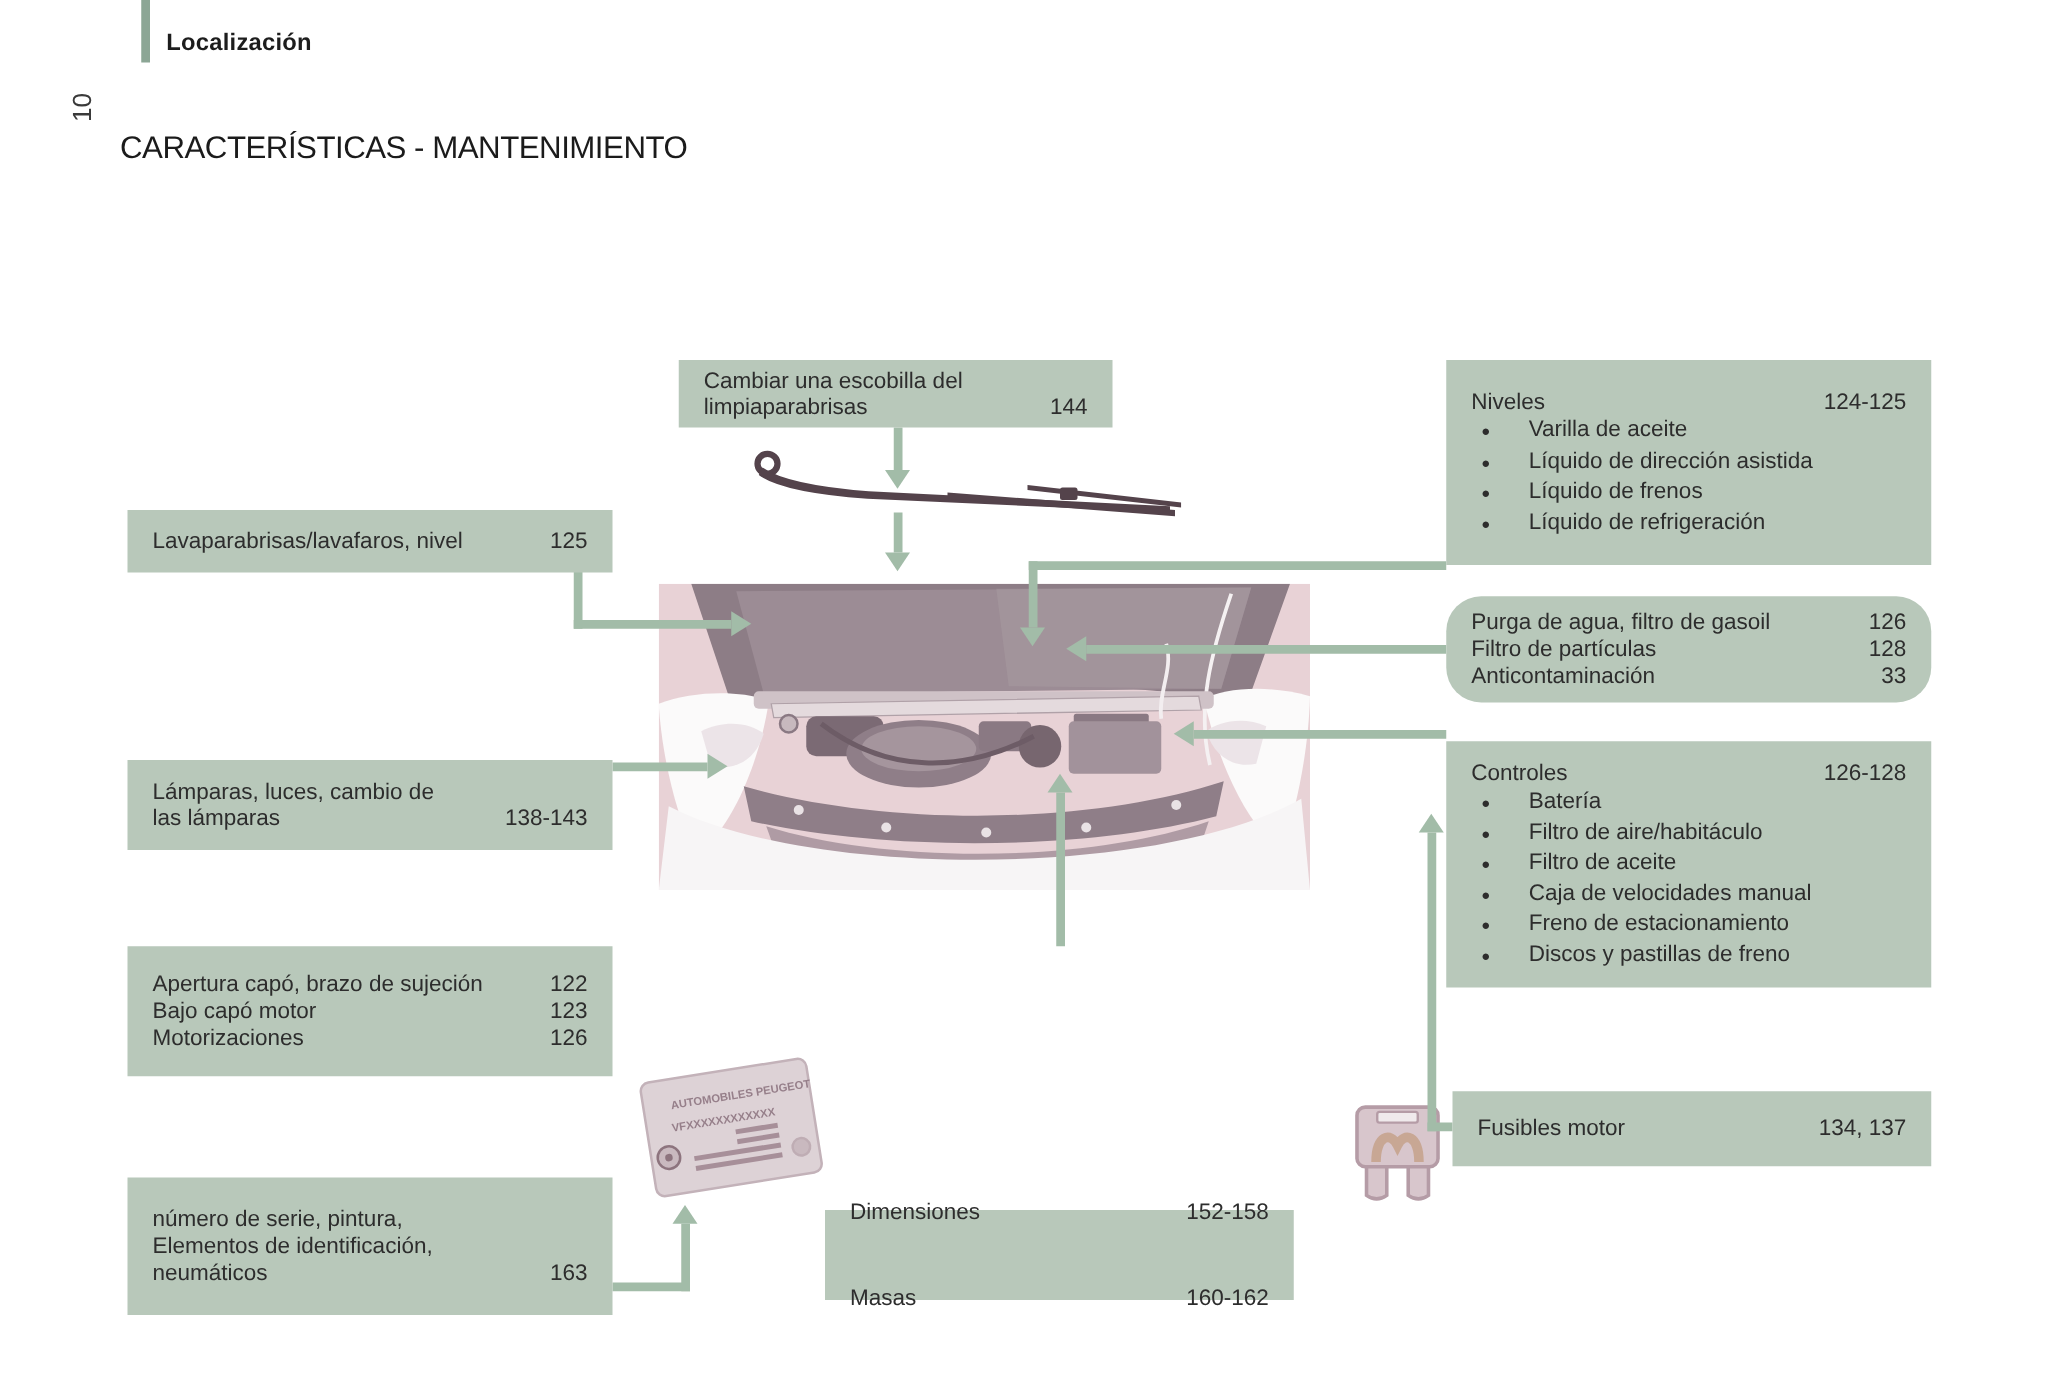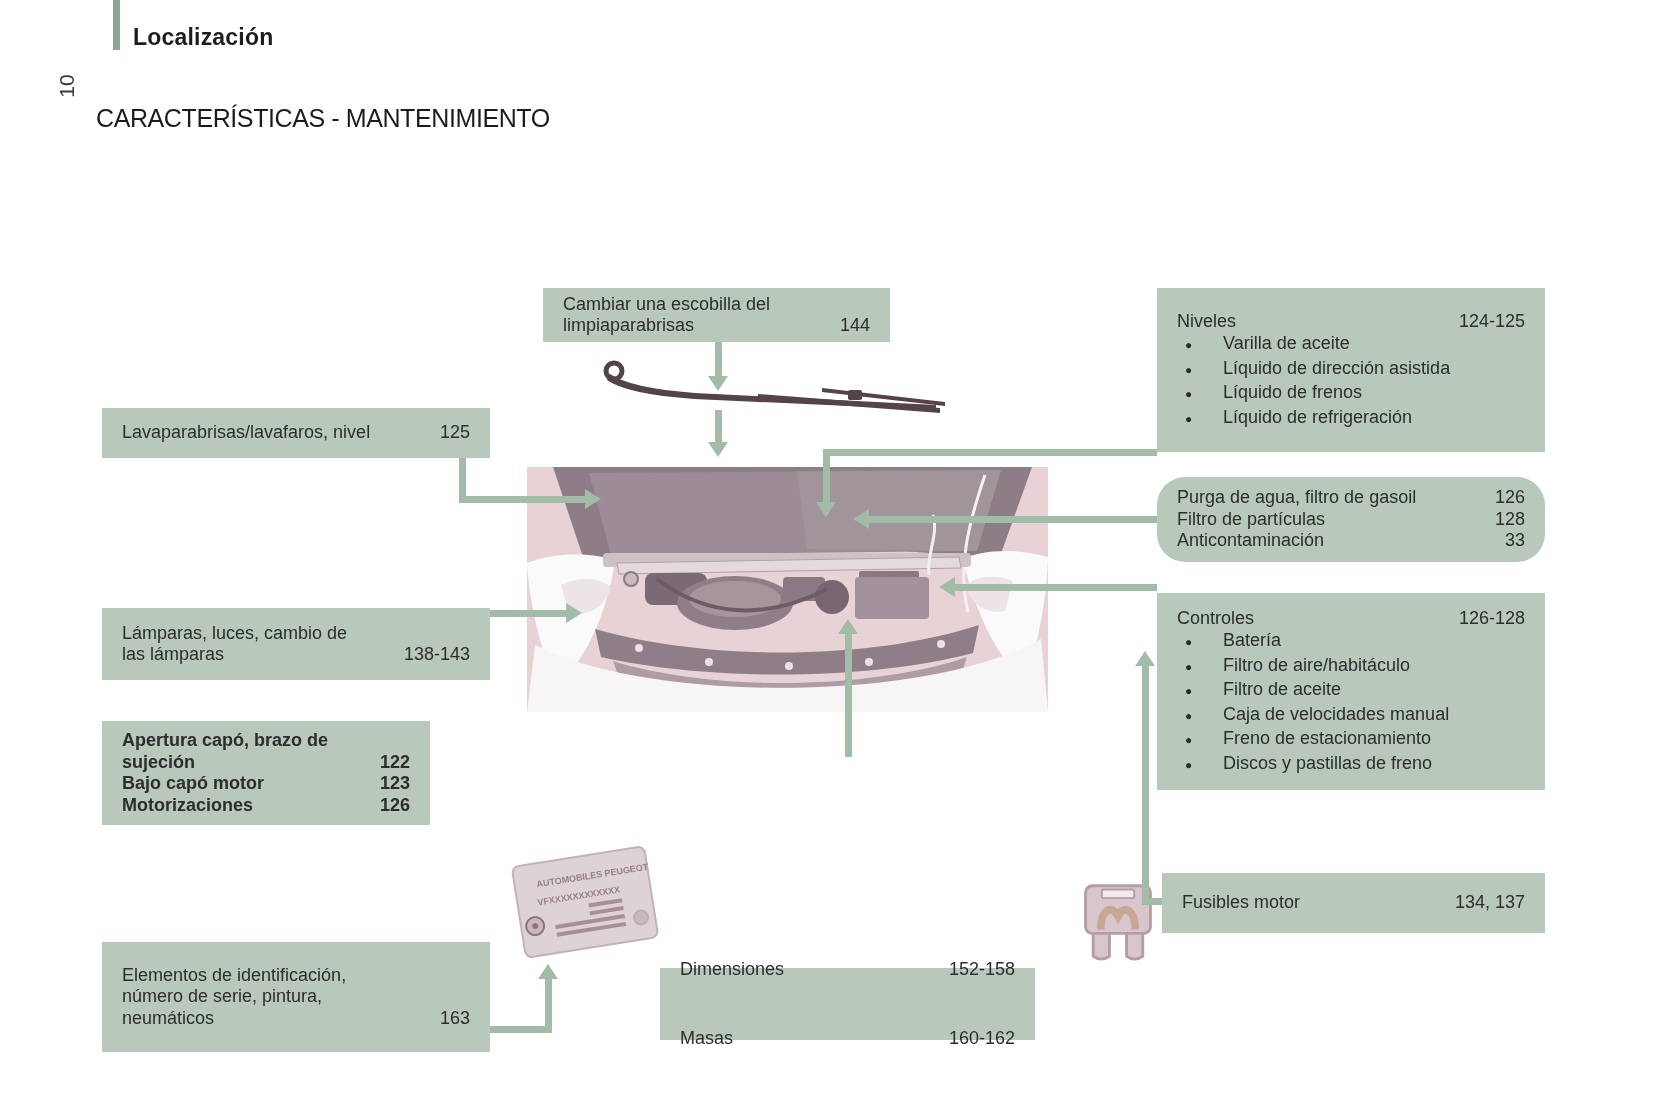--- a/index.html
+++ b/index.html
@@ -9,21 +9,21 @@
     --ink:#2d2d2d;
     --pink:#e8d2d6;
   }
   *{margin:0;padding:0;box-sizing:border-box;}
   html,body{background:#ffffff;}
   body{font-family:"Liberation Sans","DejaVu Sans",sans-serif;color:var(--ink);}
   .page{position:relative;width:1654px;height:1103px;background:#ffffff;overflow:hidden;}
 
   
   .rule{position:absolute;left:113px;top:0;width:7px;height:50px;background:var(--bar);}
-  .section-label{position:absolute;left:133px;top:24px;font-size:23px;font-weight:bold;color:#1d1d1d;letter-spacing:.2px;}
+  .section-label{position:absolute;left:133px;top:24px;font-size:19px;font-weight:bold;color:#1d1d1d;letter-spacing:.2px;}
   .page-num{position:absolute;left:44px;top:74px;width:46px;text-align:center;font-size:21px;color:#3a3a3a;transform:rotate(-90deg);}
   .title{position:absolute;left:96px;top:104px;font-size:25px;font-weight:normal;color:#1b1b1b;letter-spacing:-0.4px;}
 
   
   .box{position:absolute;background:var(--green);color:var(--ink);font-size:18px;
        display:flex;flex-direction:column;justify-content:center;padding:0 20px;line-height:21.5px;}
   .row{display:flex;justify-content:space-between;align-items:flex-end;}
   .trow{display:flex;justify-content:space-between;align-items:baseline;line-height:22px;text-align:center;}
   .brow{display:flex;align-items:baseline;line-height:22.5px;}
   .bdot{width:46px;padding-left:8px;font-size:12px;flex:0 0 46px;}
@@ -258,21 +258,21 @@
     <div class="brow">
         <span class="bdot">●</span>
         <span>Freno de estacionamiento</span>
       </div>
     <div class="brow">
         <span class="bdot">●</span>
         <span>Discos y pastillas de freno</span>
       </div>
   </div>
 
-  <div class="box" style="left:102px;top:721px;width:328px;height:104px;font-weight:bold;">
+  <div class="box" style="left:102px;top:757px;width:388px;height:104px;">
     <div class="row">
       <span>Apertura capó, brazo de sujeción</span>
       <span class="pg">122</span>
     </div>
     <div class="row">
       <span>Bajo capó motor</span>
       <span class="pg">123</span>
     </div>
     <div class="row">
       <span>Motorizaciones</span>
@@ -281,22 +281,22 @@
   </div>
 
   <div class="box" style="left:1162px;top:873px;width:383px;height:60px;">
     <div class="row">
       <span>Fusibles motor</span>
       <span class="pg">134, 137</span>
     </div>
   </div>
 
   <div class="box" style="left:102px;top:942px;width:388px;height:110px;">
+    <div>número de serie, pintura,</div>
     <div>Elementos de identificación,</div>
-    <div>número de serie, pintura,</div>
     <div class="row">
       <span>neumáticos</span>
       <span class="pg">163</span>
     </div>
   </div>
 
   <div class="box" style="left:660px;top:968px;width:375px;height:72px;gap:48px;">
     <div class="row">
       <span>Dimensiones</span>
       <span class="pg">152-158</span>

